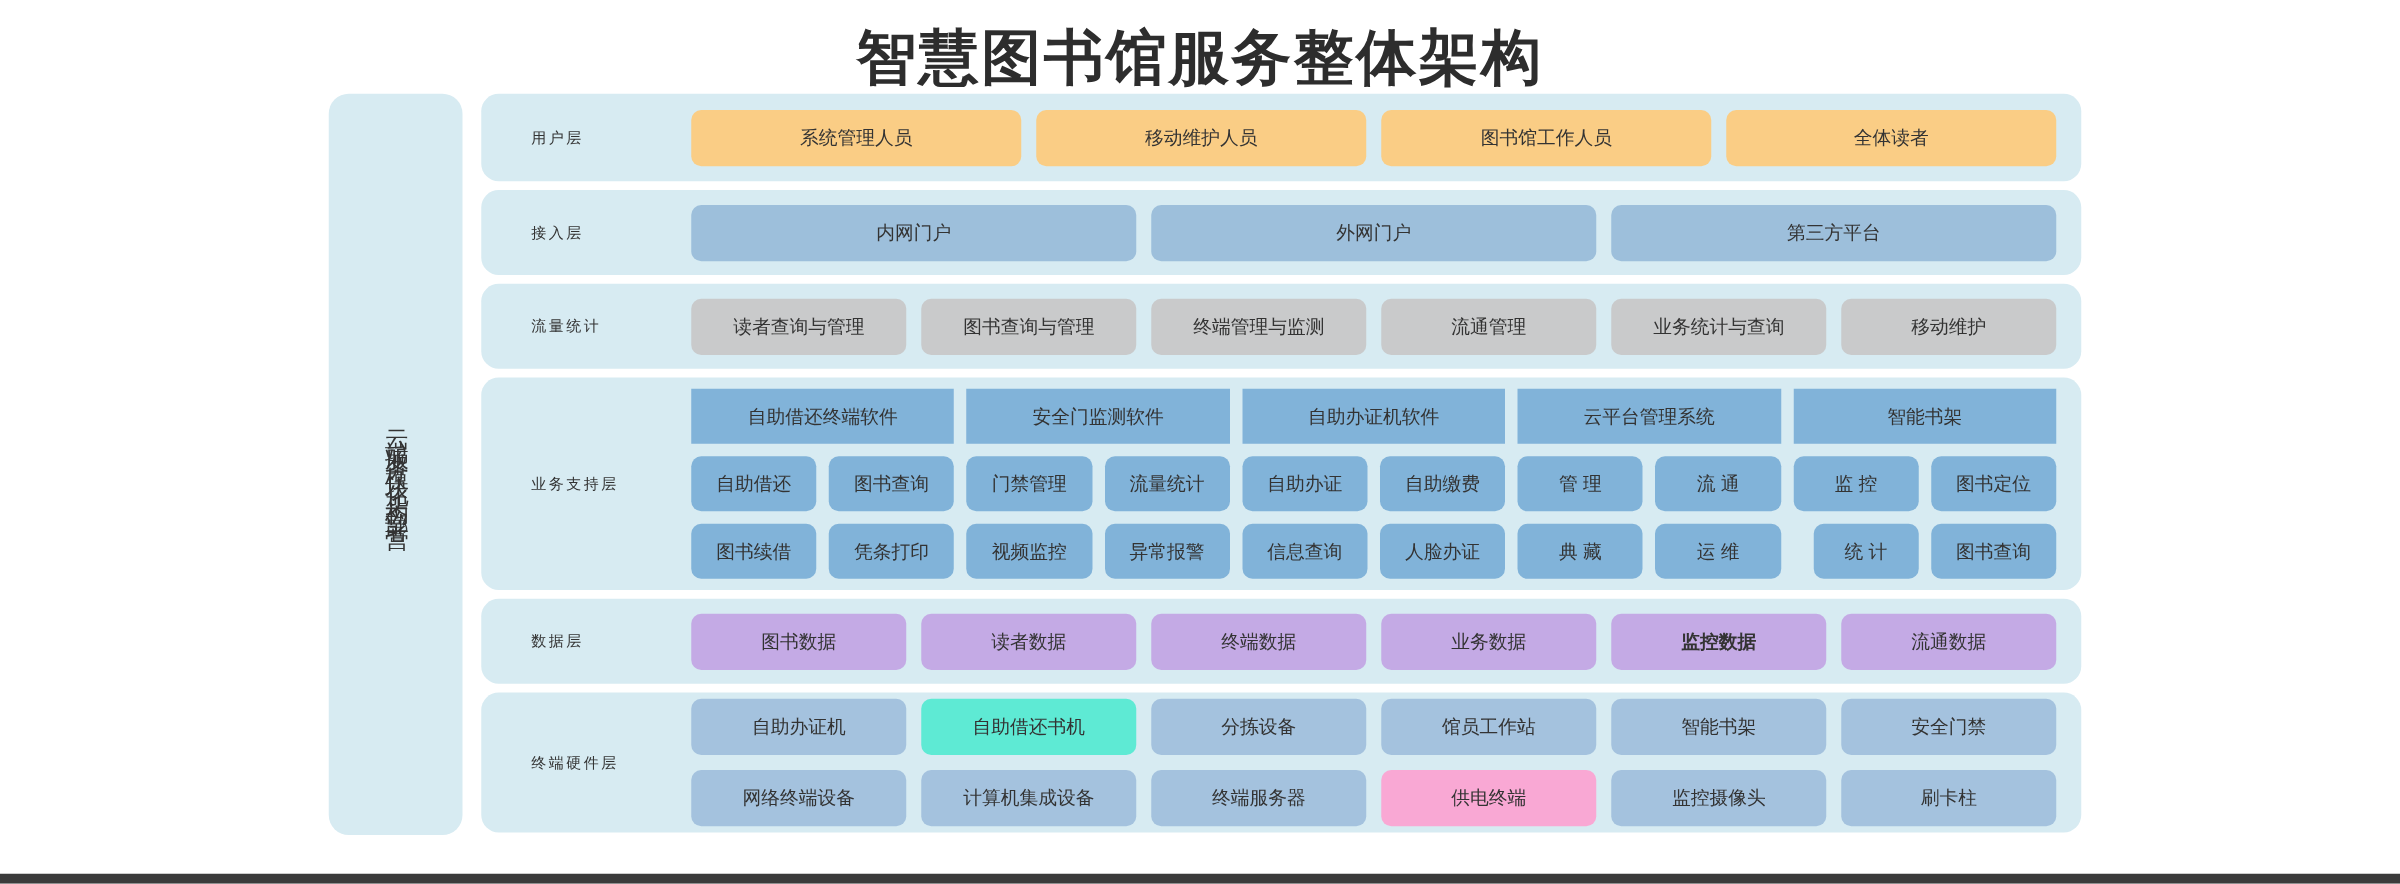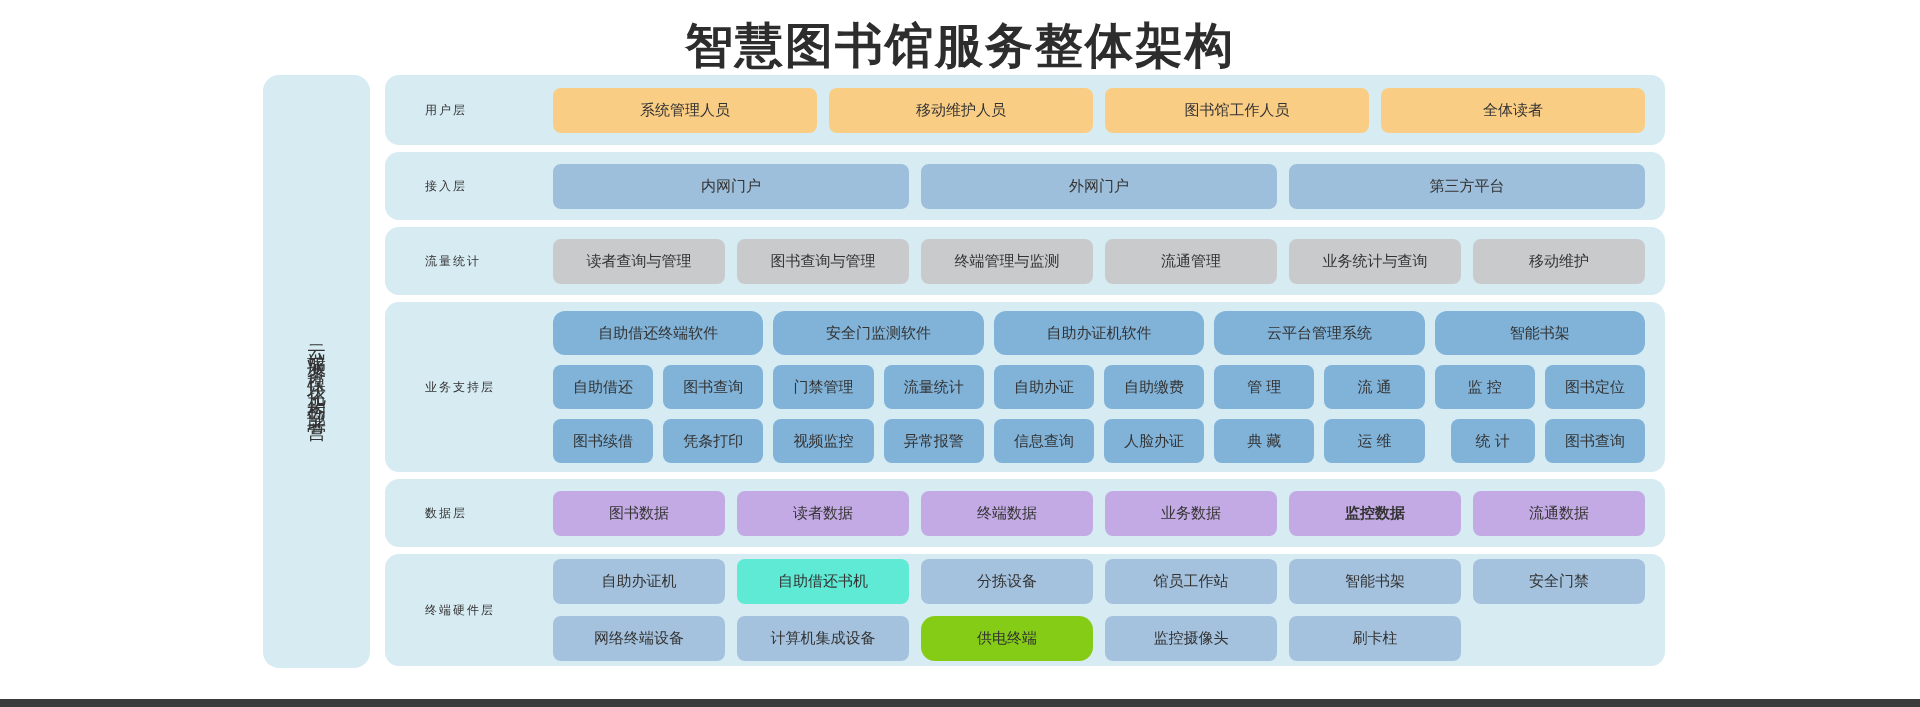--- a/index.html
+++ b/index.html
@@ -92,21 +92,21 @@
     height: 45px;
     border-radius: 8px;
     display: flex;
     align-items: center;
     justify-content: center;
     font-size: 15px;
     color: #333333;
     white-space: nowrap;
   }
   .layer-support .box { height: 44px; }
-  .box-lg { grid-column: span 2; border-radius: 12px; }
+  .box-lg { grid-column: span 2; border-radius: 0; }
 
   .bottom-border {
     position: absolute;
     left: 0; bottom: 0;
     width: 100%; height: 8px;
     background: #3b3b3b;
   }
 </style>
 </head>
 <body>
@@ -191,21 +191,22 @@
         <div class="layer-label">终端硬件层</div>
         <div class="boxes cols-6">
           <div class="box" style="background-color: rgb(164, 194, 222);">自助办证机</div>
           <div class="box" style="background-color: #5eead4;">自助借还书机</div>
           <div class="box" style="background-color: rgb(164, 194, 222);">分拣设备</div>
           <div class="box" style="background-color: rgb(164, 194, 222);">馆员工作站</div>
           <div class="box" style="background-color: rgb(164, 194, 222);">智能书架</div>
           <div class="box" style="background-color: rgb(164, 194, 222);">安全门禁</div>
           <div class="box" style="background-color: rgb(164, 194, 222);">网络终端设备</div>
           <div class="box" style="background-color: rgb(164, 194, 222);">计算机集成设备</div>
-          <div class="box" style="background-color: #84cc16; border-radius: 14px;">供电终端</div>
+          <div class="box" style="background-color: rgb(164, 194, 222);">终端服务器</div>
+          <div class="box" style="background-color: #f9a8d4;">供电终端</div>
           <div class="box" style="background-color: rgb(164, 194, 222);">监控摄像头</div>
           <div class="box" style="background-color: rgb(164, 194, 222);">刷卡柱</div>
         </div>
       </div>
     </div>
 </div>
 
 <div class="bottom-border"></div>
 
 </body></html>

